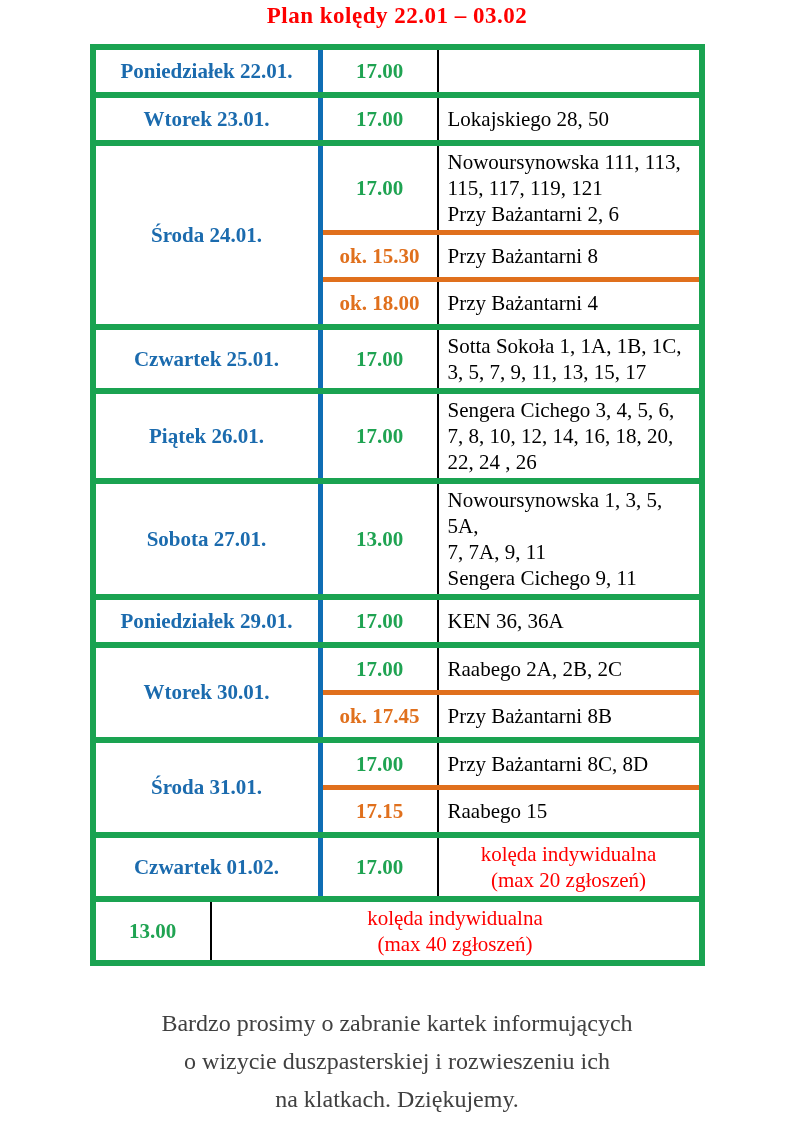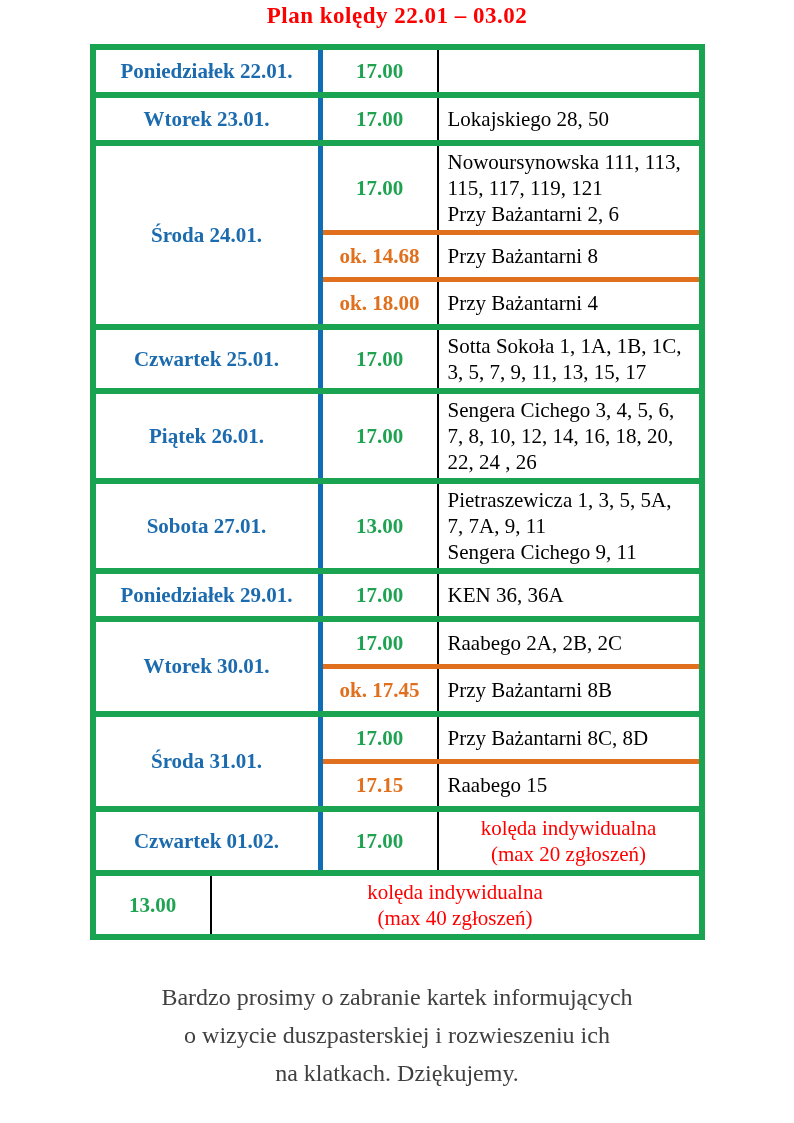--- a/index.html
+++ b/index.html
@@ -108,21 +108,21 @@
       <div class="entries">
         <div class="entry-row">
           <div class="time-cell time-green">17.00</div>
           <div class="address-cell">
             <div class="address-line">Nowoursynowska 111, 113,</div>
             <div class="address-line">115, 117, 119, 121</div>
             <div class="address-line">Przy Bażantarni 2, 6</div>
           </div>
         </div>
         <div class="entry-row">
-          <div class="time-cell time-orange">ok. 14.68</div>
+          <div class="time-cell time-orange">ok. 15.30</div>
           <div class="address-cell">
             <div class="address-line">Przy Bażantarni 8</div>
           </div>
         </div>
         <div class="entry-row">
           <div class="time-cell time-orange">ok. 18.00</div>
           <div class="address-cell">
             <div class="address-line">Przy Bażantarni 4</div>
           </div>
         </div>
@@ -152,21 +152,21 @@
           </div>
         </div>
       </div>
     </div>
     <div class="schedule-row">
       <div class="day-cell">Sobota 27.01.</div>
       <div class="entries">
         <div class="entry-row">
           <div class="time-cell time-green">13.00</div>
           <div class="address-cell">
-            <div class="address-line">Pietraszewicza 1, 3, 5, 5A,</div>
+            <div class="address-line">Nowoursynowska 1, 3, 5, 5A,</div>
             <div class="address-line">7, 7A, 9, 11</div>
             <div class="address-line">Sengera Cichego 9, 11</div>
           </div>
         </div>
       </div>
     </div>
     <div class="schedule-row">
       <div class="day-cell">Poniedziałek 29.01.</div>
       <div class="entries">
         <div class="entry-row">

